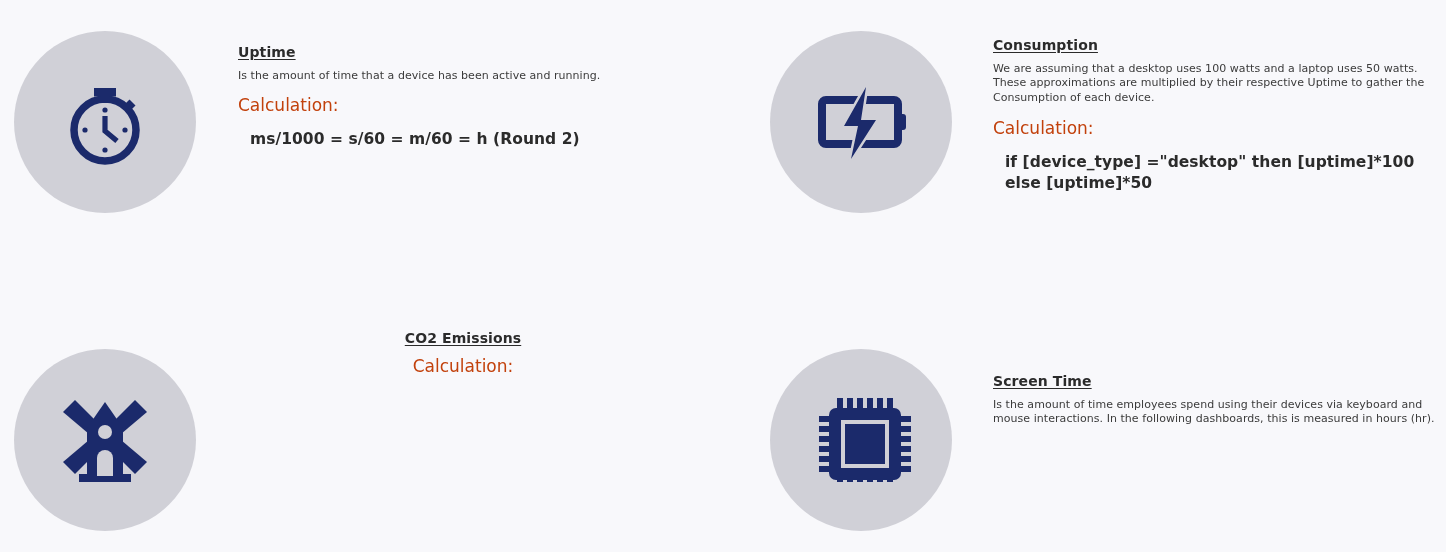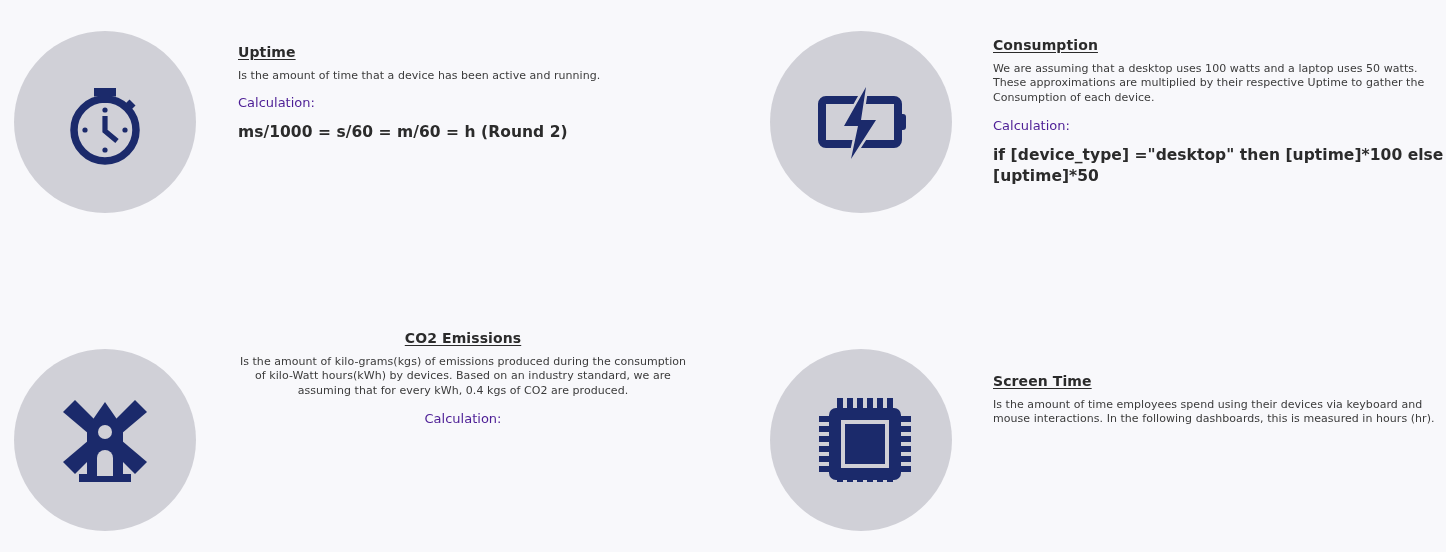--- a/index.html
+++ b/index.html
@@ -72,33 +72,33 @@
   .para {
     font-size: 11px;
     font-weight: normal;
     color: #3b3b3b;
     line-height: 1.35;
     margin: 0 0 11px 0;
     letter-spacing: 0.05px;
   }
 
   .calc-label {
-    font-size: 13px;
+    font-size: 17px;
     font-weight: normal;
-    color: #4c1d95;
+    color: #c2410c;
     line-height: 1.35;
     margin: 0 0 10px 0;
   }
 
   .formula {
     font-size: 15.5px;
     font-weight: bold;
     color: #2b2b2b;
     line-height: 1.35;
-    margin: 0;
+    margin: 12px;
     white-space: pre-wrap;
     letter-spacing: 0.05px;
   }
 </style>
 </head>
 <body>
 
 <div class="board">
 
   <section class="card card-uptime">
@@ -169,21 +169,20 @@
           </g>
 
           <circle cx="52" cy="44" r="7" fill="#d0d0d7"></circle>
 
           <path d="M44,88 L44,70 A8,8 0 0 1 60,70 L60,88 Z" fill="#d0d0d7"></path>
         </svg>
       </span>
     </div>
     <div class="textcol">
       <div class="heading">CO2 Emissions</div>
-      <p class="para">Is the amount of kilo-grams(kgs) of emissions produced during the consumption of kilo-Watt hours(kWh) by devices. Based on an industry standard, we are assuming that for every kWh, 0.4 kgs of CO2 are produced.</p>
       <p class="calc-label">Calculation:</p>
     </div>
   </section>
 
   <section class="card card-screentime">
     <div class="disc">
       <span>
         <svg width="100" height="100" viewBox="0 0 100 100" aria-hidden="true">
           <g fill="#1b2a6b">
 

